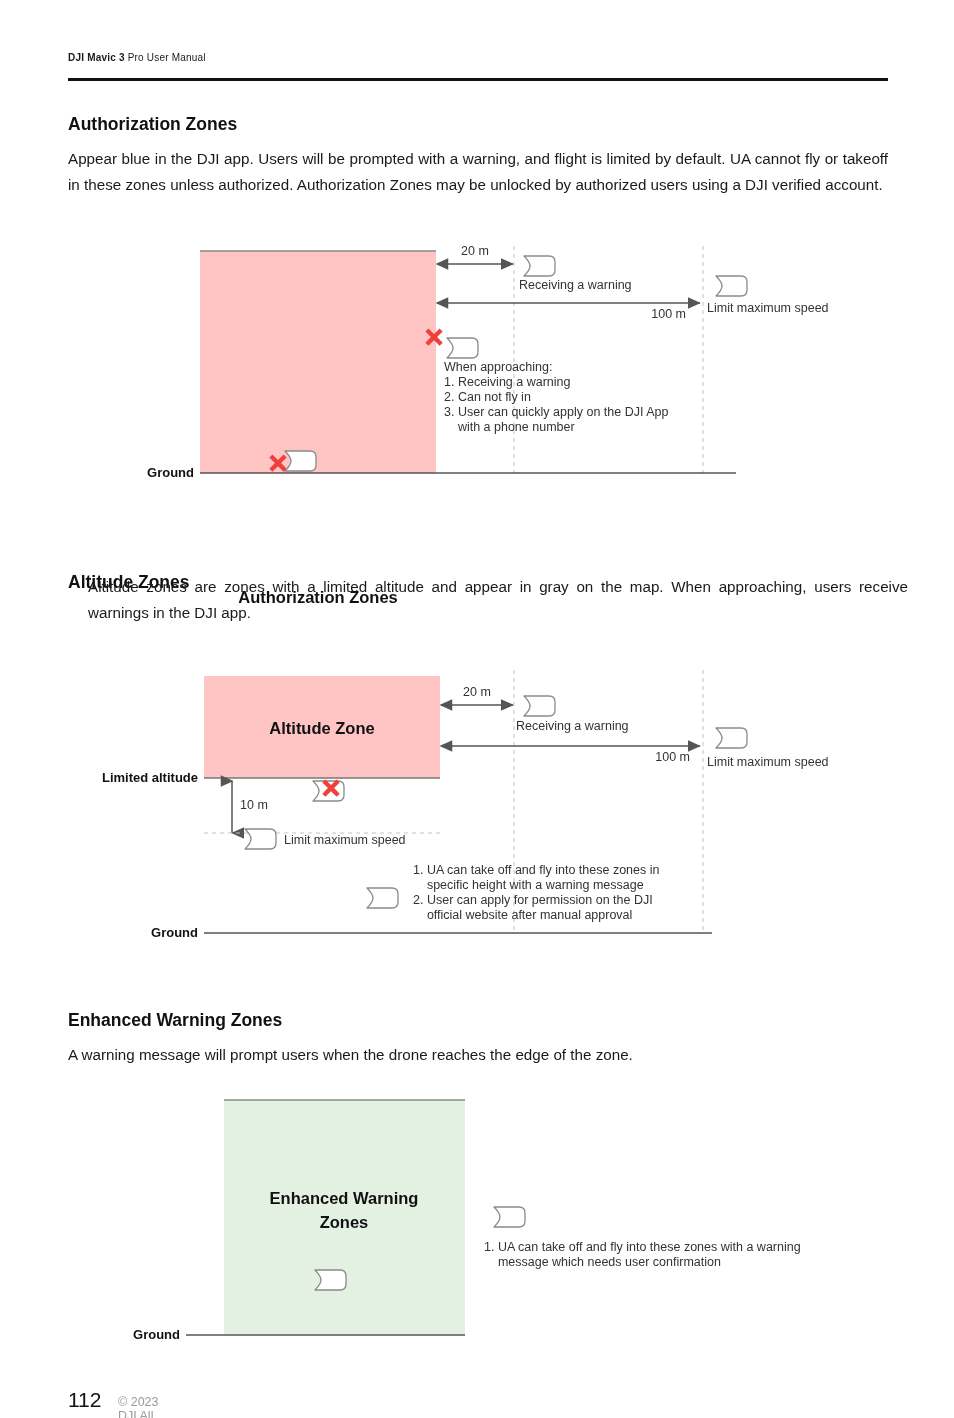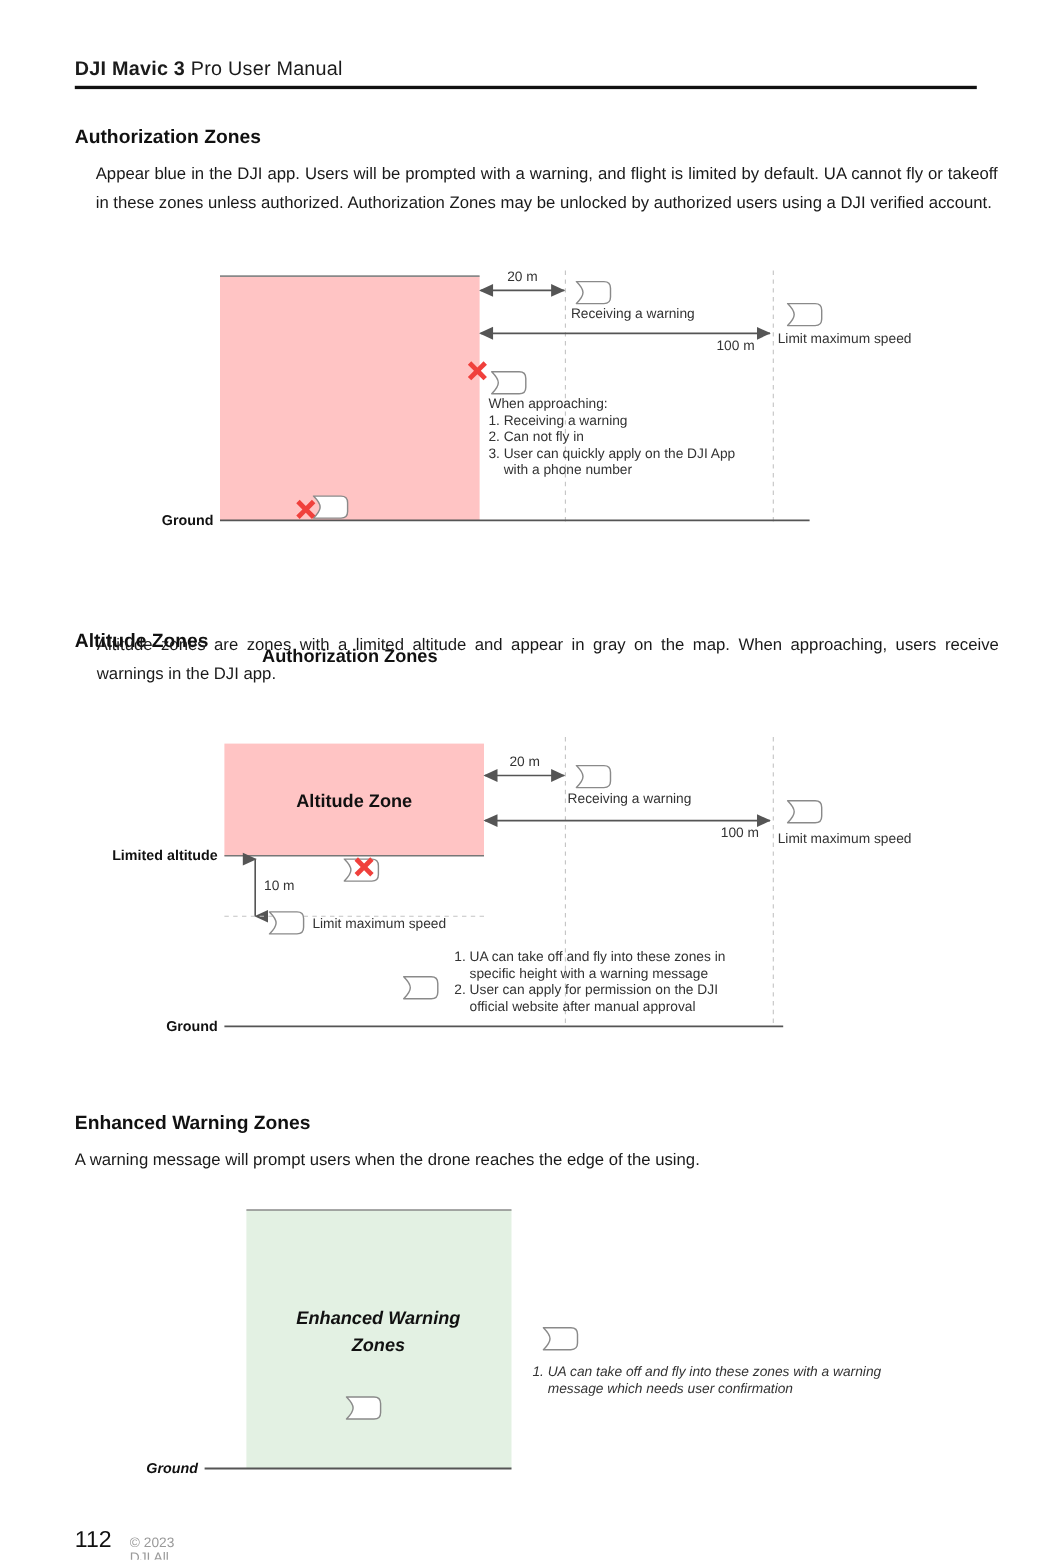--- a/index.html
+++ b/index.html
@@ -14,21 +14,21 @@
     color: #1a1a1a;
     overflow: hidden;
   }
 
   
   .page-header {
     position: absolute;
     left: 68px; top: 52px; width: 820px;
   }
   .header-title {
-    font-size: 18px;
+    font-size: 10px;
     letter-spacing: .2px;
     color: #1b1b1b;
     white-space: nowrap;
   }
   .header-title .hb { font-weight: 700; }
   .header-title .hr { font-weight: 400; }
   .header-rule {
     position: absolute;
     left: 68px; top: 78px;
     width: 820px; height: 3px;
@@ -81,21 +81,21 @@
 <body>
 
 <div class="page-header">
   <div class="header-title">
     <span class="hb">DJI Mavic 3</span><span class="hr"> Pro User Manual</span>
   </div>
 </div>
 <div class="header-rule"></div>
 
 <div class="sec-heading" style="top:114px;">Authorization Zones</div>
-<div class="sec-body" style="top:146px;margin-left:19px;">Appear blue in the DJI app. Users will be prompted with a warning, and flight is limited by default. UA cannot fly or takeoff in these zones unless authorized. Authorization Zones may be unlocked by authorized users using a DJI verified account.</div>
+<div class="sec-body" style="top:146px;">Appear blue in the DJI app. Users will be prompted with a warning, and flight is limited by default. UA cannot fly or takeoff in these zones unless authorized. Authorization Zones may be unlocked by authorized users using a DJI verified account.</div>
 
 <div class="diagram" style="top:238px;">
 <svg width="954" height="260" viewBox="0 0 954 260" xmlns="http://www.w3.org/2000/svg">
   <defs>
     <marker id="arrR1" markerWidth="9" markerHeight="9" refX="8" refY="4.5" orient="auto">
       <path d="M0,0.6 L8.5,4.5 L0,8.4 z" fill="#555"></path>
     </marker>
     <marker id="arrL1" markerWidth="9" markerHeight="9" refX="1" refY="4.5" orient="auto">
       <path d="M8.5,0.6 L0,4.5 L8.5,8.4 z" fill="#555"></path>
     </marker>
@@ -220,23 +220,23 @@
   <line x1="204" y1="265" x2="712" y2="265" stroke="#555" stroke-width="1.6"></line>
   <text class="t-bold" x="198" y="269" text-anchor="end">Ground</text>
 
   <text class="t-zone" x="322" y="66" text-anchor="middle">Altitude Zone</text>
 </svg>
 </div>
 
 <div style="position:absolute; left:200px; top:588px; width:236px; text-align:center; font-size:16.5px; font-weight:700; color:#111;">Authorization Zones</div>
 
 <div class="sec-heading" style="top:1010px;">Enhanced Warning Zones</div>
-<div class="sec-body nojust" style="top:1042px;">A warning message will prompt users when the drone reaches the edge of the using.</div>
-
-<div class="diagram" style="top:1090px;font-style:italic;">
+<div class="sec-body nojust" style="top:1042px;">A warning message will prompt users when the drone reaches the edge of the zone.</div>
+
+<div class="diagram" style="top:1090px;">
 <svg width="954" height="270" viewBox="0 0 954 270" xmlns="http://www.w3.org/2000/svg">
 
   <rect x="224" y="10" width="241" height="235" fill="#e3f1e3"></rect>
   <line x1="224" y1="10" x2="465" y2="10" stroke="#8a8a8a" stroke-width="1.4"></line>
 
   <text class="t-zone" x="344" y="114" text-anchor="middle">Enhanced Warning</text>
   <text class="t-zone" x="344" y="138" text-anchor="middle">Zones</text>
 
   <g transform="translate(310,180)">
     <path d="M5,0 H30 q6,0 6,6 v8 q0,6 -6,6 H5 q6,-6 6,-10 q0,-4 -6,-10 z" fill="#ffffff" stroke="#8a8a8a" stroke-width="1.3" stroke-linejoin="round"></path>

